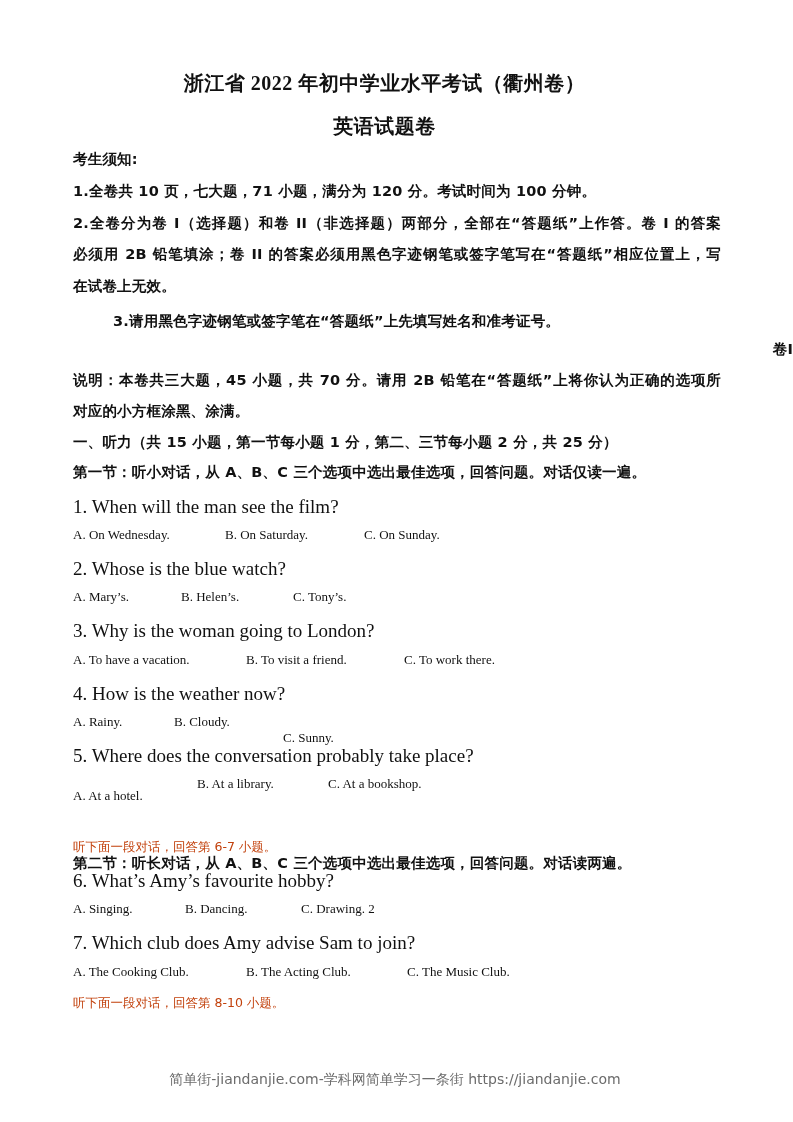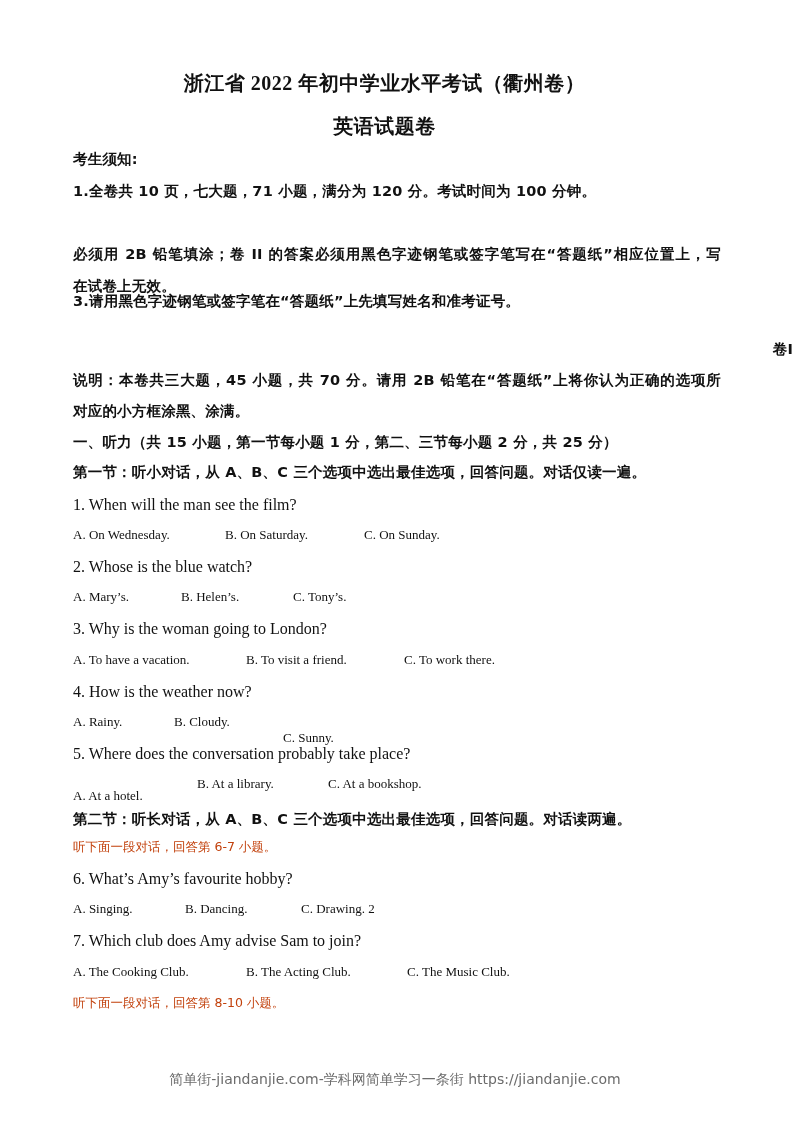--- a/index.html
+++ b/index.html
@@ -2,39 +2,40 @@
 <html><head>
 <meta charset="utf-8">
 <style>
   html, body { margin: 0; padding: 0; background: #ffffff; }
   body { width: 793px; height: 1122px; position: relative; overflow: hidden; color: #111; }
   .page { position: absolute; left: 0; top: 0; width: 793px; height: 1122px; }
   .line { position: absolute; white-space: nowrap; }
   .title { font-family: "Liberation Serif", "DejaVu Serif", serif; font-weight: bold; font-size: 20px; left: 0; width: 769px; text-align: center; letter-spacing: 0.5px; }
   .cn-bold { font-family: "DejaVu Sans", sans-serif; font-weight: bold; font-size: 14.5px; left: 73px; letter-spacing: 0.2px; }
   .cn-bold-just { width: 648px; text-align-last: justify; text-align: justify; }
-  .en { font-family: "Liberation Serif", "DejaVu Serif", serif; font-size: 16px; left: 73px; }
+  .en { font-family: "Liberation Serif", "DejaVu Serif", serif; font-size: 19px; left: 73px; }
   .cn-reg { font-family: "DejaVu Sans", sans-serif; font-size: 12.5px; left: 73px; color: #c2410c; }
   .opt { position: absolute; white-space: nowrap; font-family: "Liberation Serif", "DejaVu Serif", serif; font-size: 13px; }
   .center { left: 0; width: 793px; text-align: right; }
   .footer { font-family: "DejaVu Sans", sans-serif; font-size: 14px; color: #6b6b6b; left: 0; width: 790px; text-align: center; }
 </style>
 </head>
 <body>
 
 <div class="page">
 
   <div class="line title" style="top:70px;">浙江省 2022 年初中学业水平考试（衢州卷）</div>
   <div class="line title" style="top:113px;">英语试题卷</div>
 
   <div class="line cn-bold" style="top:150px;">考生须知:</div>
   <div class="line cn-bold" style="top:182px;">1.全卷共 10 页，七大题，71 小题，满分为 120 分。考试时间为 100 分钟。</div>
+  <div class="line cn-bold cn-bold-just" style="top:214px;">2.全卷分为卷 I（选择题）和卷 II（非选择题）两部分，全部在“答题纸”上作答。卷 I 的答案</div>
   <div class="line cn-bold cn-bold-just" style="top:245px;">必须用 2B 铅笔填涂；卷 II 的答案必须用黑色字迹钢笔或签字笔写在“答题纸”相应位置上，写</div>
   <div class="line cn-bold" style="top:277px;">在试卷上无效。</div>
-  <div class="line cn-bold" style="top:292px;">3.请用黑色字迹钢笔或签字笔在“答题纸”上先填写姓名和准考证号。</div>
+  <div class="line cn-bold" style="top:312px;margin-left:40px;">3.请用黑色字迹钢笔或签字笔在“答题纸”上先填写姓名和准考证号。</div>
 
   <div class="line cn-bold center" style="top:340px; left:0;">卷I</div>
   <div class="line cn-bold cn-bold-just" style="top:371px;">说明：本卷共三大题，45 小题，共 70 分。请用 2B 铅笔在“答题纸”上将你认为正确的选项所</div>
   <div class="line cn-bold" style="top:402px;">对应的小方框涂黑、涂满。</div>
 
   <div class="line cn-bold" style="top:433px;">一、听力（共 15 小题，第一节每小题 1 分，第二、三节每小题 2 分，共 25 分）</div>
   <div class="line cn-bold" style="top:463px;">第一节：听小对话，从 A、B、C 三个选项中选出最佳选项，回答问题。对话仅读一遍。</div>
 
   <div class="line en" style="top:496px;">1. When will the man see the film?</div>
   <div class="opt" style="top:527px; left:73px;">A. On Wednesday.</div>
@@ -54,21 +55,21 @@
   <div class="line en" style="top:683px;">4. How is the weather now?</div>
   <div class="opt" style="top:714px; left:73px;">A. Rainy.</div>
   <div class="opt" style="top:714px; left:174px;">B. Cloudy.</div>
   <div class="opt" style="top:714px; left:283px;margin-top:16px;">C. Sunny.</div>
 
   <div class="line en" style="top:745px;">5. Where does the conversation probably take place?</div>
   <div class="opt" style="top:776px; left:73px;margin-top:12px;">A. At a hotel.</div>
   <div class="opt" style="top:776px; left:197px;">B. At a library.</div>
   <div class="opt" style="top:776px; left:328px;">C. At a bookshop.</div>
 
-  <div class="line cn-bold" style="top:810px;">第二节：听长对话，从 A、B、C 三个选项中选出最佳选项，回答问题。对话读两遍。</div>
+  <div class="line cn-bold" style="top:854px;">第二节：听长对话，从 A、B、C 三个选项中选出最佳选项，回答问题。对话读两遍。</div>
   <div class="line cn-reg" style="top:839px;">听下面一段对话，回答第 6-7 小题。</div>
 
   <div class="line en" style="top:870px;">6. What’s Amy’s favourite hobby?</div>
   <div class="opt" style="top:901px; left:73px;">A. Singing.</div>
   <div class="opt" style="top:901px; left:185px;">B. Dancing.</div>
   <div class="opt" style="top:901px; left:301px;">C. Drawing. 2</div>
 
   <div class="line en" style="top:932px;">7. Which club does Amy advise Sam to join?</div>
   <div class="opt" style="top:964px; left:73px;">A. The Cooking Club.</div>
   <div class="opt" style="top:964px; left:246px;">B. The Acting Club.</div>

